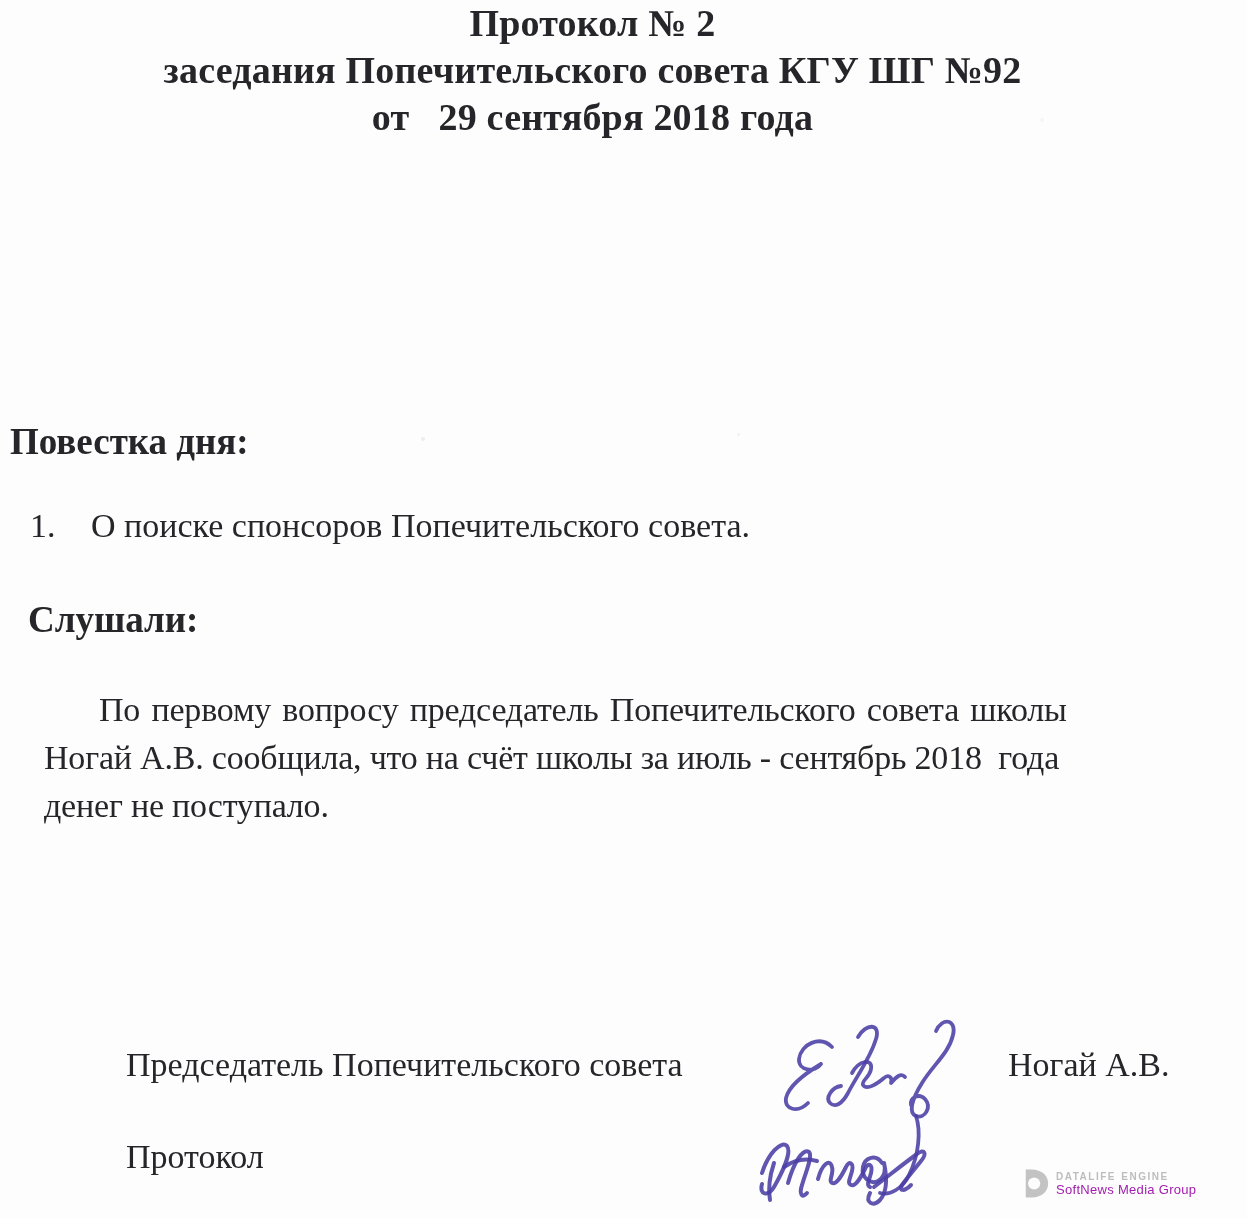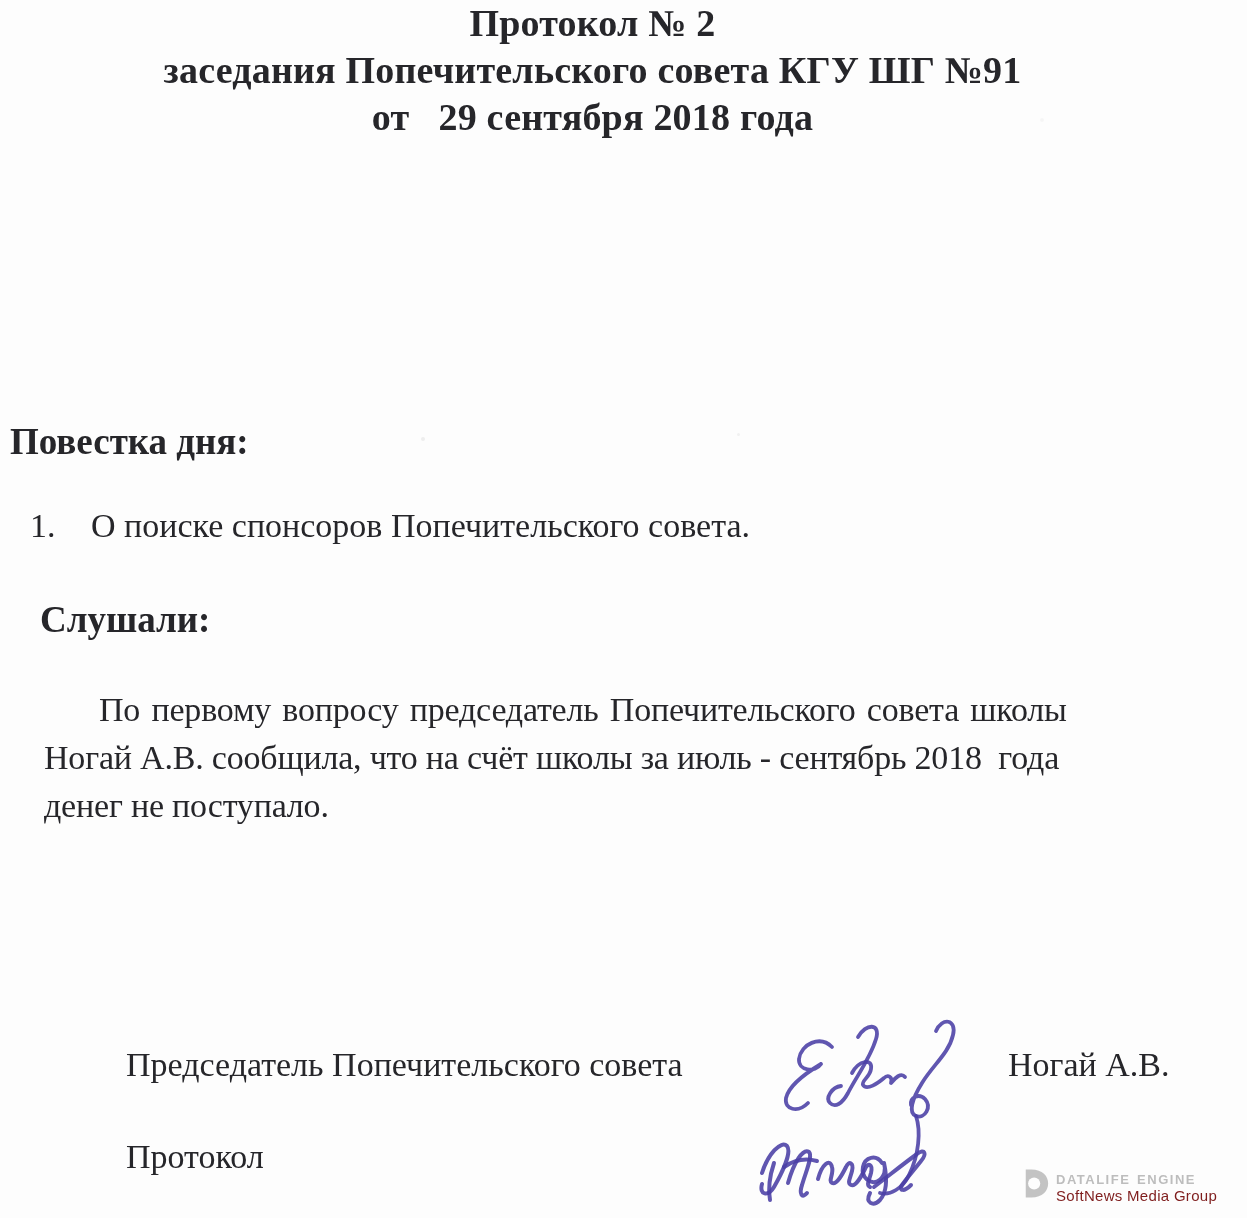--- a/index.html
+++ b/index.html
@@ -37,46 +37,46 @@
   .sig-stroke{fill:none;stroke:#4a3fa5;stroke-linecap:round;stroke-linejoin:round;opacity:0.88;}
 
   
   .watermark{
     position:absolute;left:1022px;top:1168px;
     display:flex;align-items:flex-start;gap:6px;
     font-family:"Liberation Sans", sans-serif;
   }
   .wm-text{display:flex;flex-direction:column;line-height:1.05;}
   .wm-brand{
-    font-size:19px;font-weight:bold;color:#bdbdbd;
+    font-size:14px;font-weight:bold;color:#bdbdbd;
     text-transform:lowercase;font-variant:small-caps;letter-spacing:1.5px;
     white-space:nowrap;
   }
-  .wm-sub{font-size:15px;color:#7f1d1d;letter-spacing:0.3px;white-space:nowrap;}
+  .wm-sub{font-size:13px;color:#a21caf;letter-spacing:0.3px;white-space:nowrap;}
 
   
   .speck{position:absolute;border-radius:50%;background:#9a9a9a;}
 </style>
 </head>
 <body>
 
 <div class="page">
 
   <div class="title-block">
     <div>Протокол № 2</div>
-    <div>заседания Попечительского совета КГУ ШГ №91</div>
+    <div>заседания Попечительского совета КГУ ШГ №92</div>
     <div>от   29 сентября 2018 года</div>
   </div>
 
   <div class="abs h-bold" style="left:10px;top:420px;">Повестка дня:</div>
 
   <div class="abs body-text" style="left:30px;top:507px;">1.</div>
   <div class="abs body-text" style="left:91px;top:507px;">О поиске спонсоров Попечительского совета.</div>
 
-  <div class="abs h-bold" style="left:40px;top:598px;text-align:right;">Слушали:</div>
+  <div class="abs h-bold" style="left:28px;top:598px;text-align:right;">Слушали:</div>
 
   <div class="abs body-text para" style="left:99px;top:691px;word-spacing:3px;">По первому вопросу председатель Попечительского совета школы</div>
   <div class="abs body-text para" style="left:44px;top:739px;">Ногай А.В. сообщила, что на счёт школы за июль - сентябрь 2018  года</div>
   <div class="abs body-text para" style="left:44px;top:787px;">денег не поступало.</div>
 
   <div class="abs body-text" style="left:1008px;top:1046px;">Ногай А.В.</div>
   <div class="abs body-text" style="left:126px;top:1046px;">Председатель Попечительского совета</div>
 
   <div class="abs body-text" style="left:126px;top:1138px;">Протокол</div>
 

